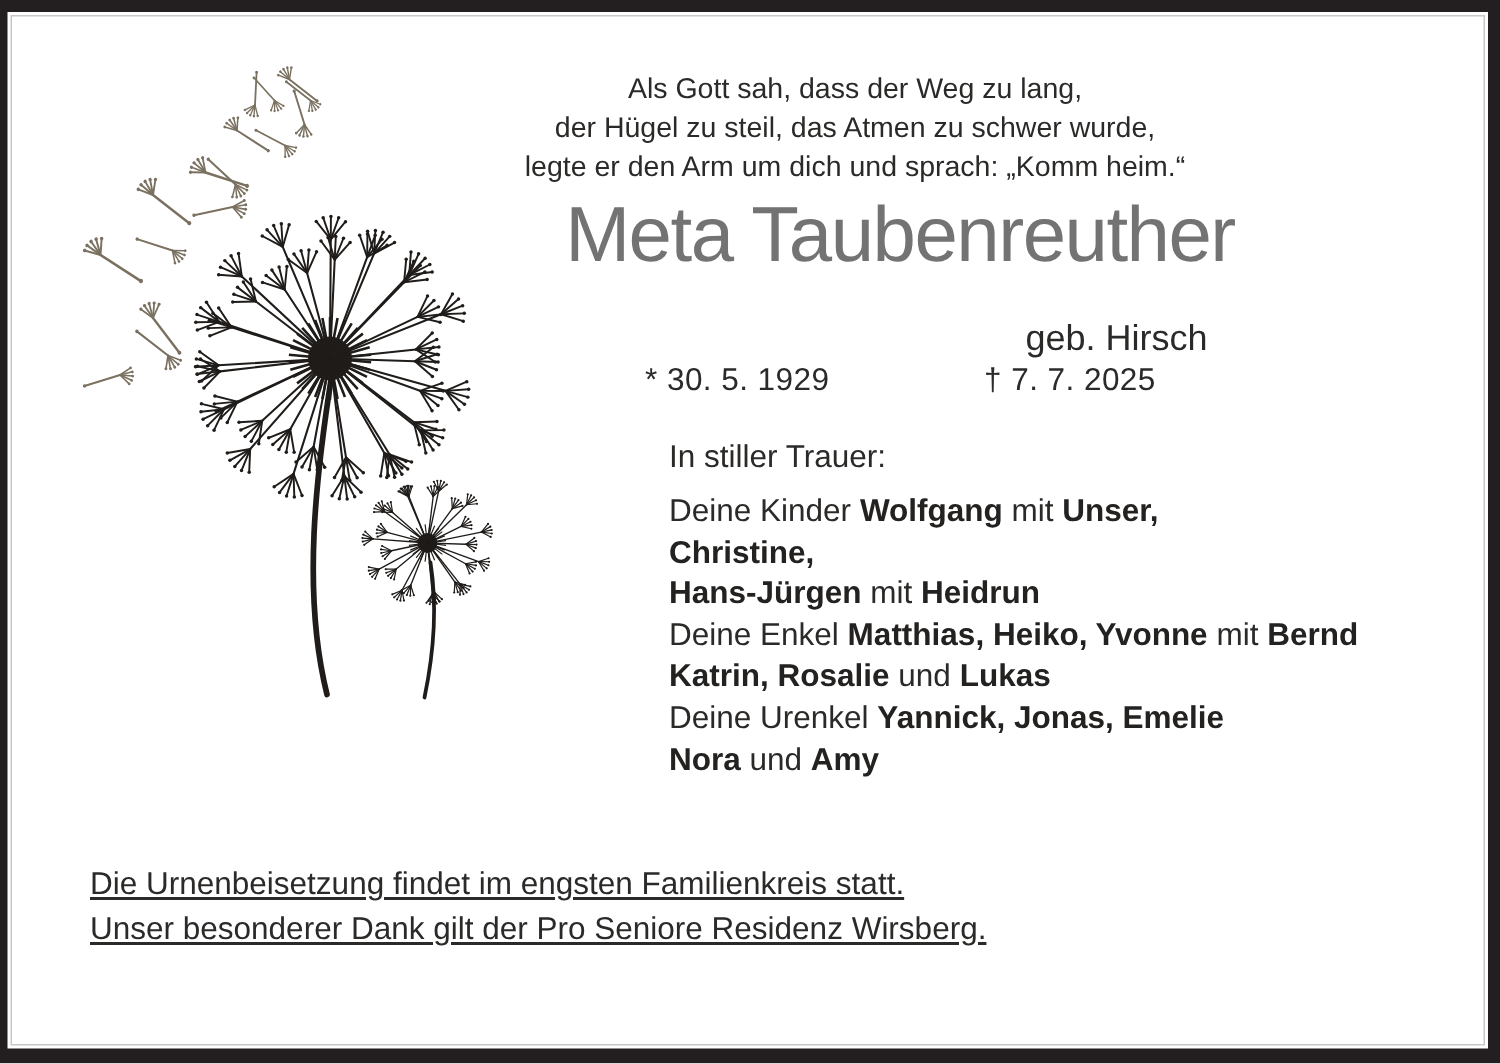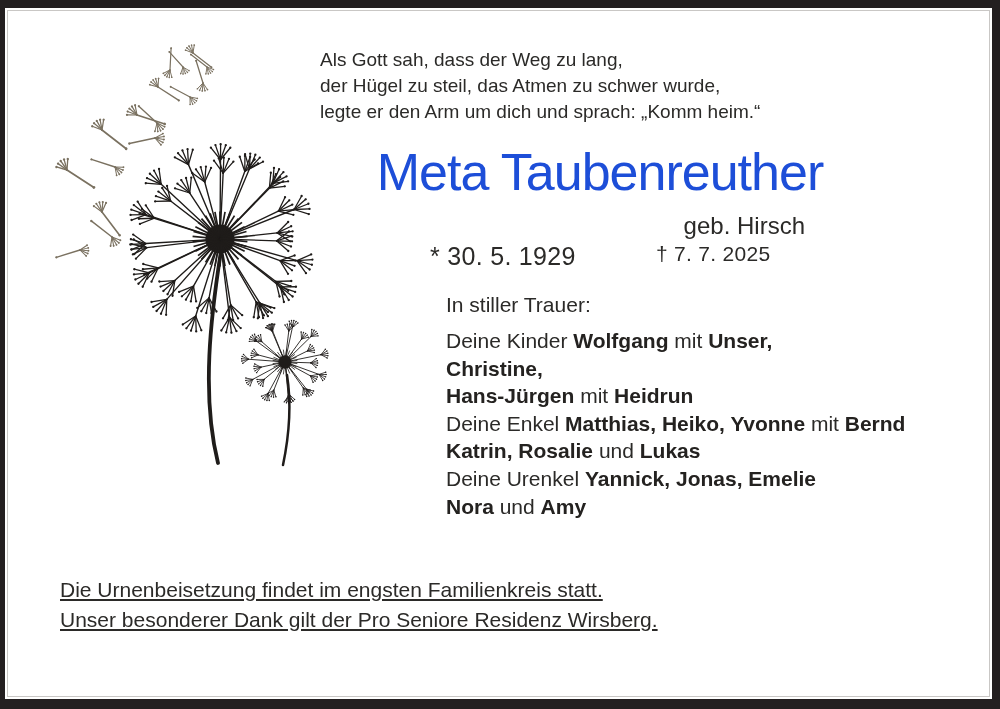--- a/index.html
+++ b/index.html
@@ -4,25 +4,25 @@
 <style>
   html,body{margin:0;padding:0;background:#e9e9e9;}
   .page{
     position:relative;width:1000px;height:709px;background:#ffffff;
     font-family:"Liberation Sans","DejaVu Sans",sans-serif;color:#2b2a28;
     overflow:hidden;margin:0 auto;
   }
   .frame{position:absolute;inset:0;border:8px solid #231f20;border-left-width:5px;border-bottom-width:10px;pointer-events:none;}
   .frame::after{content:"";position:absolute;inset:2px;border:1px solid #c9c7c5;}
   .dandelion{position:absolute;left:25px;top:25px;width:335px;height:455px;}
-  .poem{position:absolute;left:320px;top:47px;width:500px;text-align:left;font-size:19px;line-height:26px;white-space:nowrap;}
-  .name{position:absolute;left:345px;top:142px;width:510px;margin:0;text-align:center;
-        font-size:52px;font-weight:400;letter-spacing:-1px;white-space:nowrap;color:#1d4ed8;}
+  .poem{position:absolute;left:320px;top:47px;width:500px;text-align:center;font-size:19px;line-height:26px;white-space:nowrap;}
+  .name{position:absolute;left:345px;top:127px;width:510px;margin:0;text-align:center;
+        font-size:52px;font-weight:400;letter-spacing:-1px;white-space:nowrap;color:#737373;}
   .maiden{position:absolute;left:340px;top:212px;width:465px;text-align:right;font-size:24px;}
-  .birth{position:absolute;left:430px;top:242px;font-size:25px;letter-spacing:0.3px;}
+  .birth{position:absolute;left:430px;top:242px;font-size:21px;letter-spacing:0.3px;}
   .death{position:absolute;left:656px;top:242px;font-size:21px;letter-spacing:0.3px;}
   .intro{position:absolute;left:446px;top:293px;font-size:21px;}
   .mourners{position:absolute;left:446px;top:327px;font-size:21px;line-height:27.6px;white-space:nowrap;}
   .city{position:absolute;left:60px;top:519px;font-size:21px;}
   .closing{position:absolute;left:60px;top:575px;font-size:21px;line-height:30px;white-space:nowrap;text-decoration:underline;}
   b{font-weight:700;color:#242220;}
 </style>
 </head>
 <body>
 

